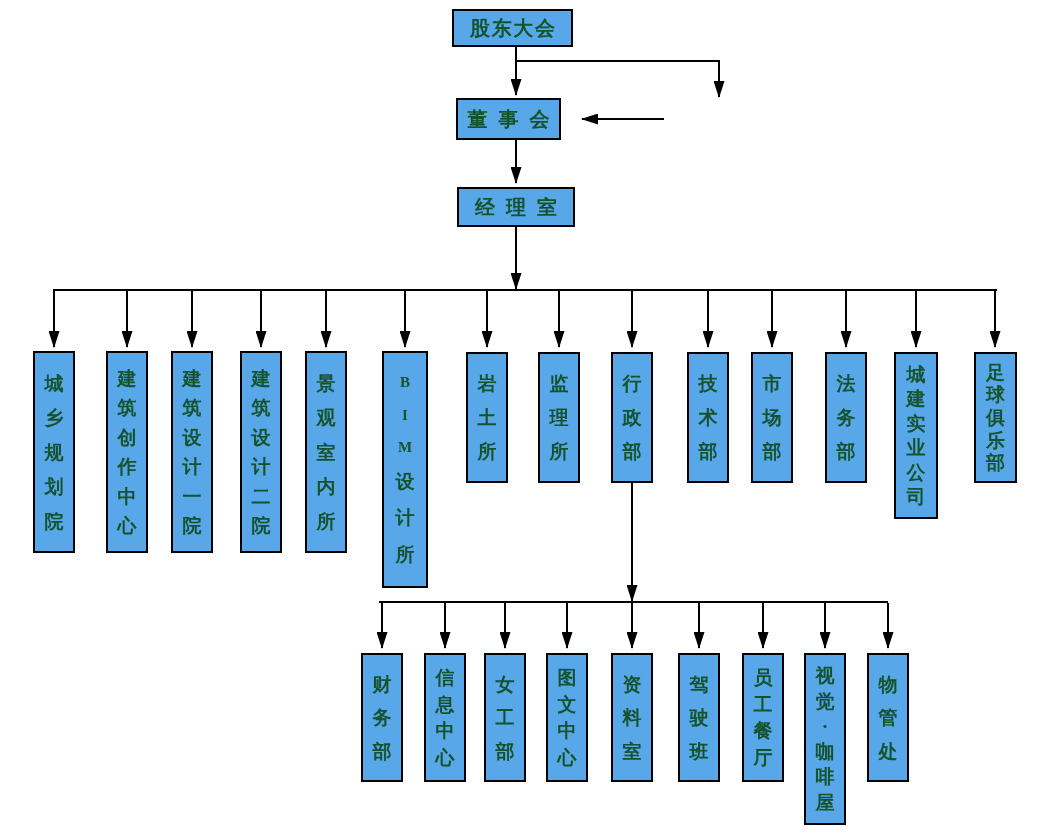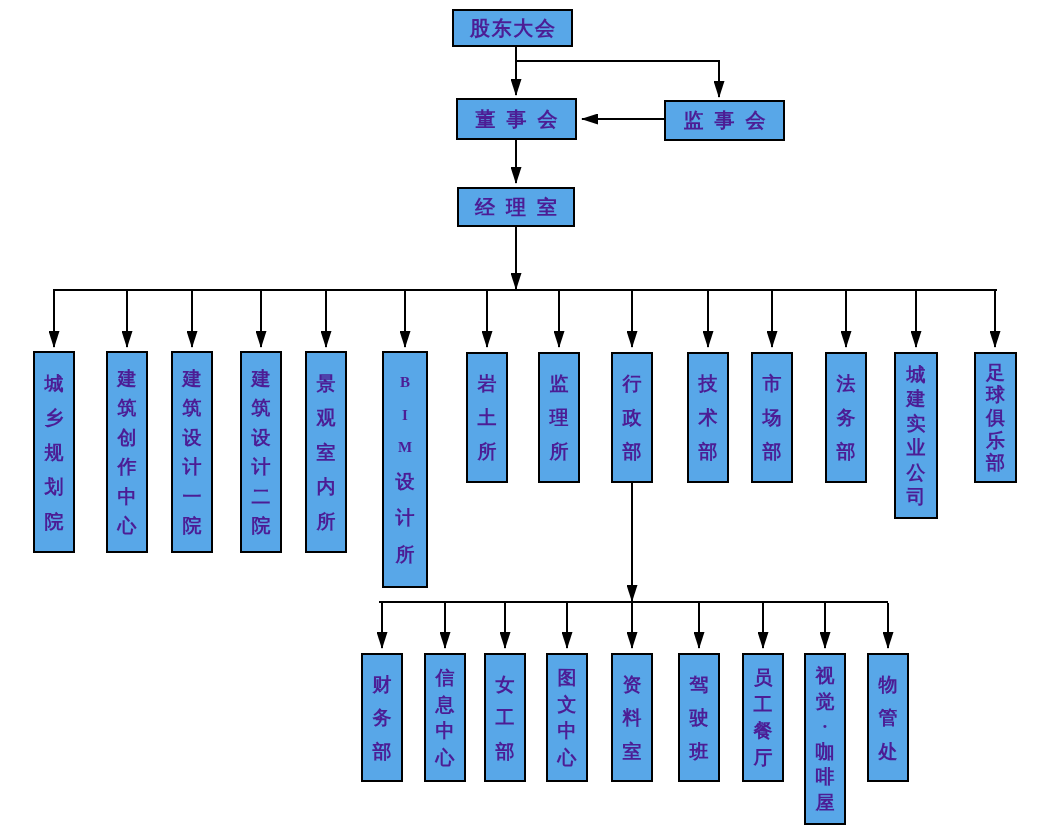--- a/index.html
+++ b/index.html
@@ -10,21 +10,21 @@
     position:relative;
     width:1045px; height:840px;
     background:#ffffff;
     overflow:hidden;
   }
   #wires { position:absolute; left:0; top:0; }
   .node {
     position:absolute;
     background:var(--node-fill);
     border:2px solid var(--node-border);
-    color:#4c1d95;
+    color:#14532d;
     font-weight:700;
     display:flex;
     align-items:center;
     justify-content:center;
   }
   .hnode { font-size:20px; }
   .hnode .lbl { white-space:nowrap; }
   .hnode.spaced .lbl { letter-spacing:0.55em; margin-right:-0.55em; }
   .hnode.tight .lbl  { letter-spacing:0.08em; margin-right:-0.08em; }
   .vnode {
@@ -89,25 +89,22 @@
       <line x1="699" y1="603" x2="699" y2="648" marker-end="url(#arw)"></line>
       <line x1="763" y1="603" x2="763" y2="648" marker-end="url(#arw)"></line>
       <line x1="825" y1="603" x2="825" y2="648" marker-end="url(#arw)"></line>
       <line x1="888" y1="603" x2="888" y2="648" marker-end="url(#arw)"></line>
     </g>
   </svg>
 
   <div class="node hnode tight" style="left:452px;top:9px;width:121px;height:38px">
     <span class="lbl">股东大会</span>
   </div>
-  <div class="node hnode spaced" style="left:456px;top:98px;width:121px;height:42px">
+  <div class="node hnode spaced" style="left:456px;top:98px;width:105px;height:42px">
     <span class="lbl">董事会</span>
-  </div>
-  <div class="node hnode spaced" style="left:664px;top:100px;width:121px;height:41px">
-    <span class="lbl">监事会</span>
   </div>
   <div class="node hnode spaced" style="left:457px;top:187px;width:118px;height:40px">
     <span class="lbl">经理室</span>
   </div>
 
   <div class="node vnode" style="left:33px;top:351px;width:42px;height:202px">
       <span class="ch">城</span>
       <span class="ch">乡</span>
       <span class="ch">规</span>
       <span class="ch">划</span>

